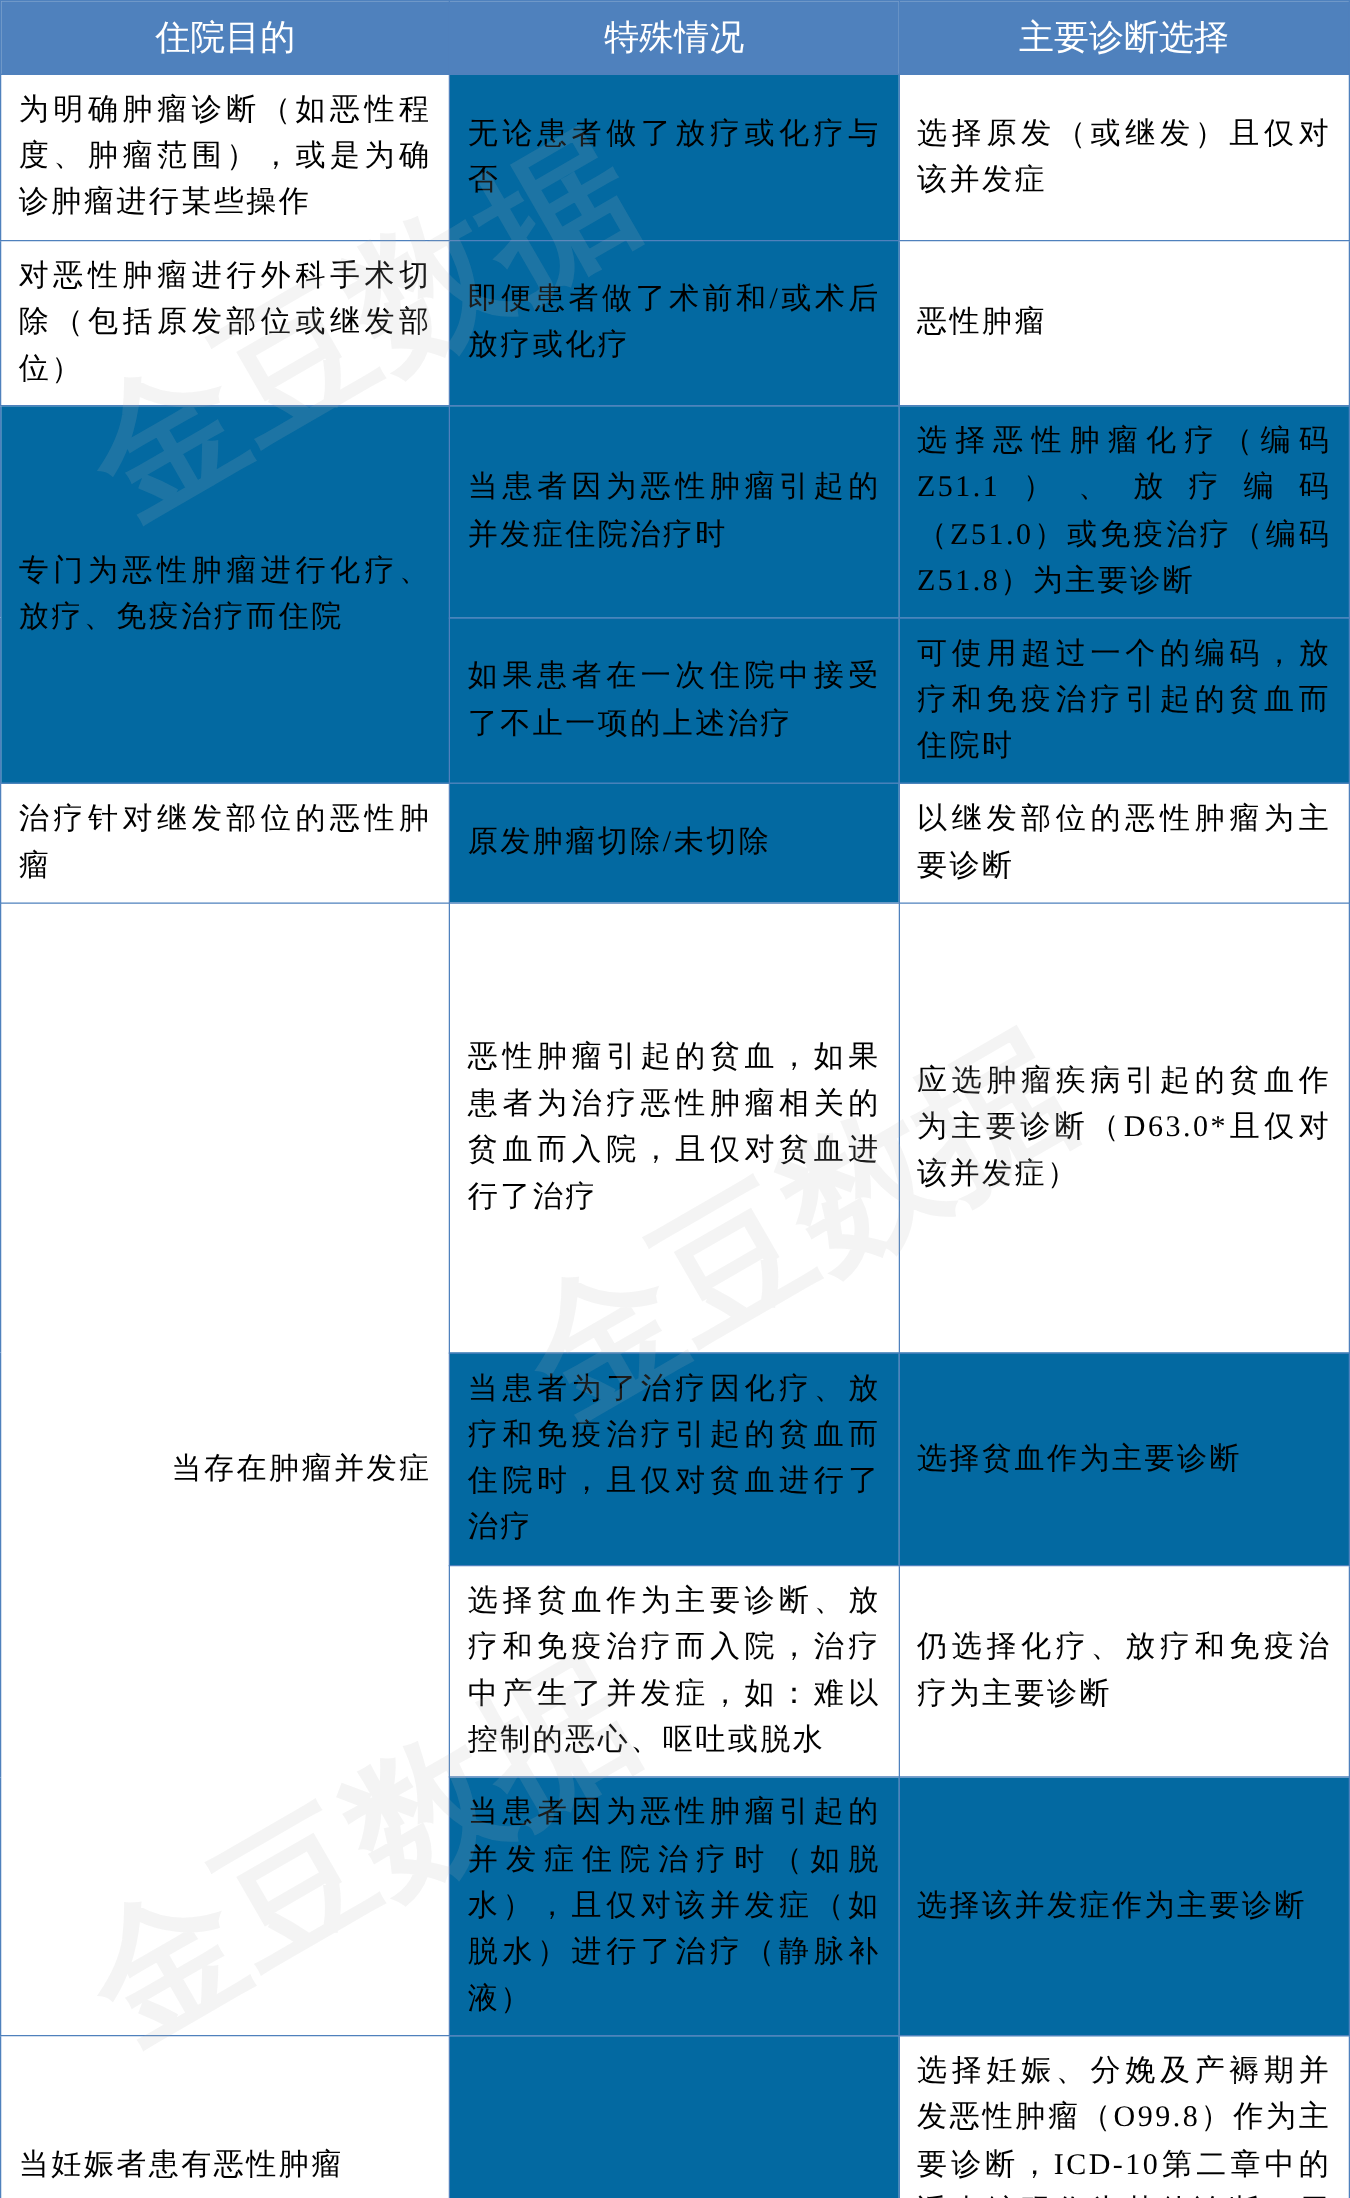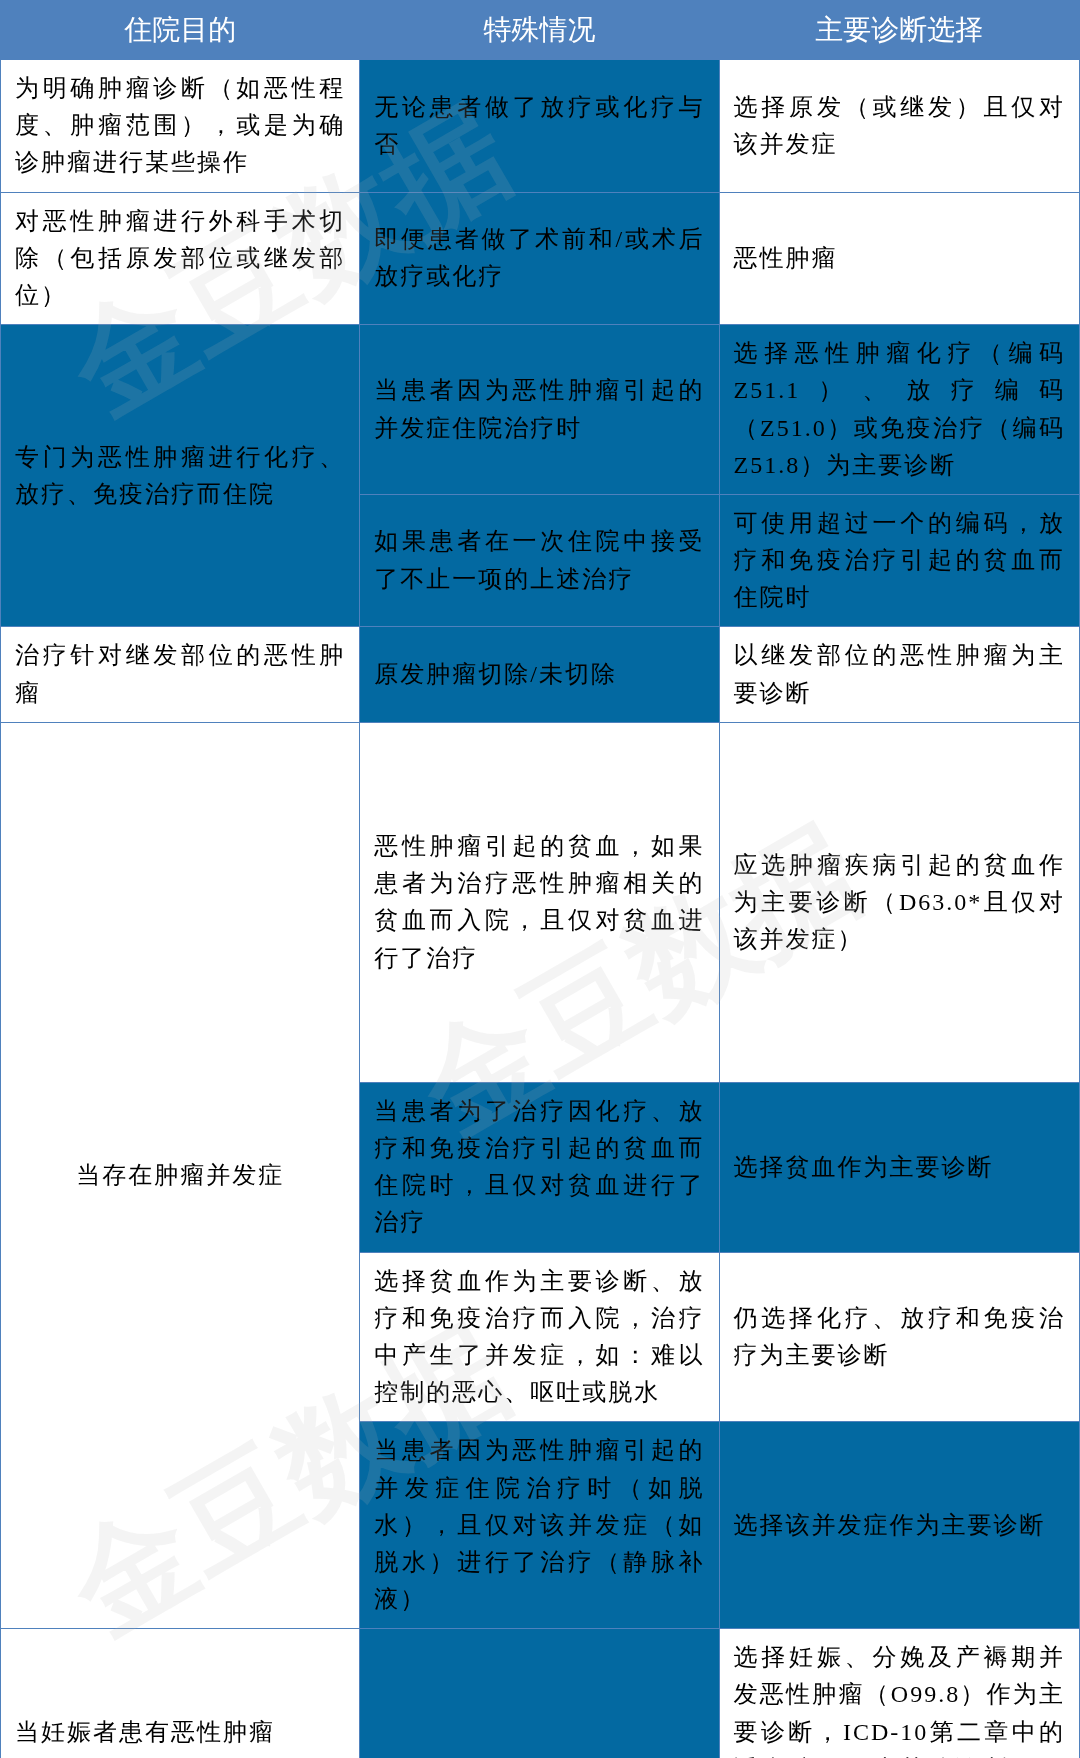--- a/index.html
+++ b/index.html
@@ -51,21 +51,21 @@
       vertical-align: middle;
       line-height: 1.55;
       letter-spacing: 2px;
       font-family: "SimSun", "宋体", serif;
     }
     .col1 { width: 33.3%; }
     .col2 { width: 33.3%; }
     .col3 { width: 33.4%; }
     .shade { background: #0369a1; }
     .tall { height: 360px; }
-    .center-v { vertical-align: middle; text-align: center; }
+    .center-v { vertical-align: middle; text-align: right; }
   </style>
 </head>
 <body>
 
 <div class="watermark wm1">金豆数据</div>
 <div class="watermark wm2">金豆数据</div>
 <div class="watermark wm3">金豆数据</div>
 
 <table>
   <colgroup>

